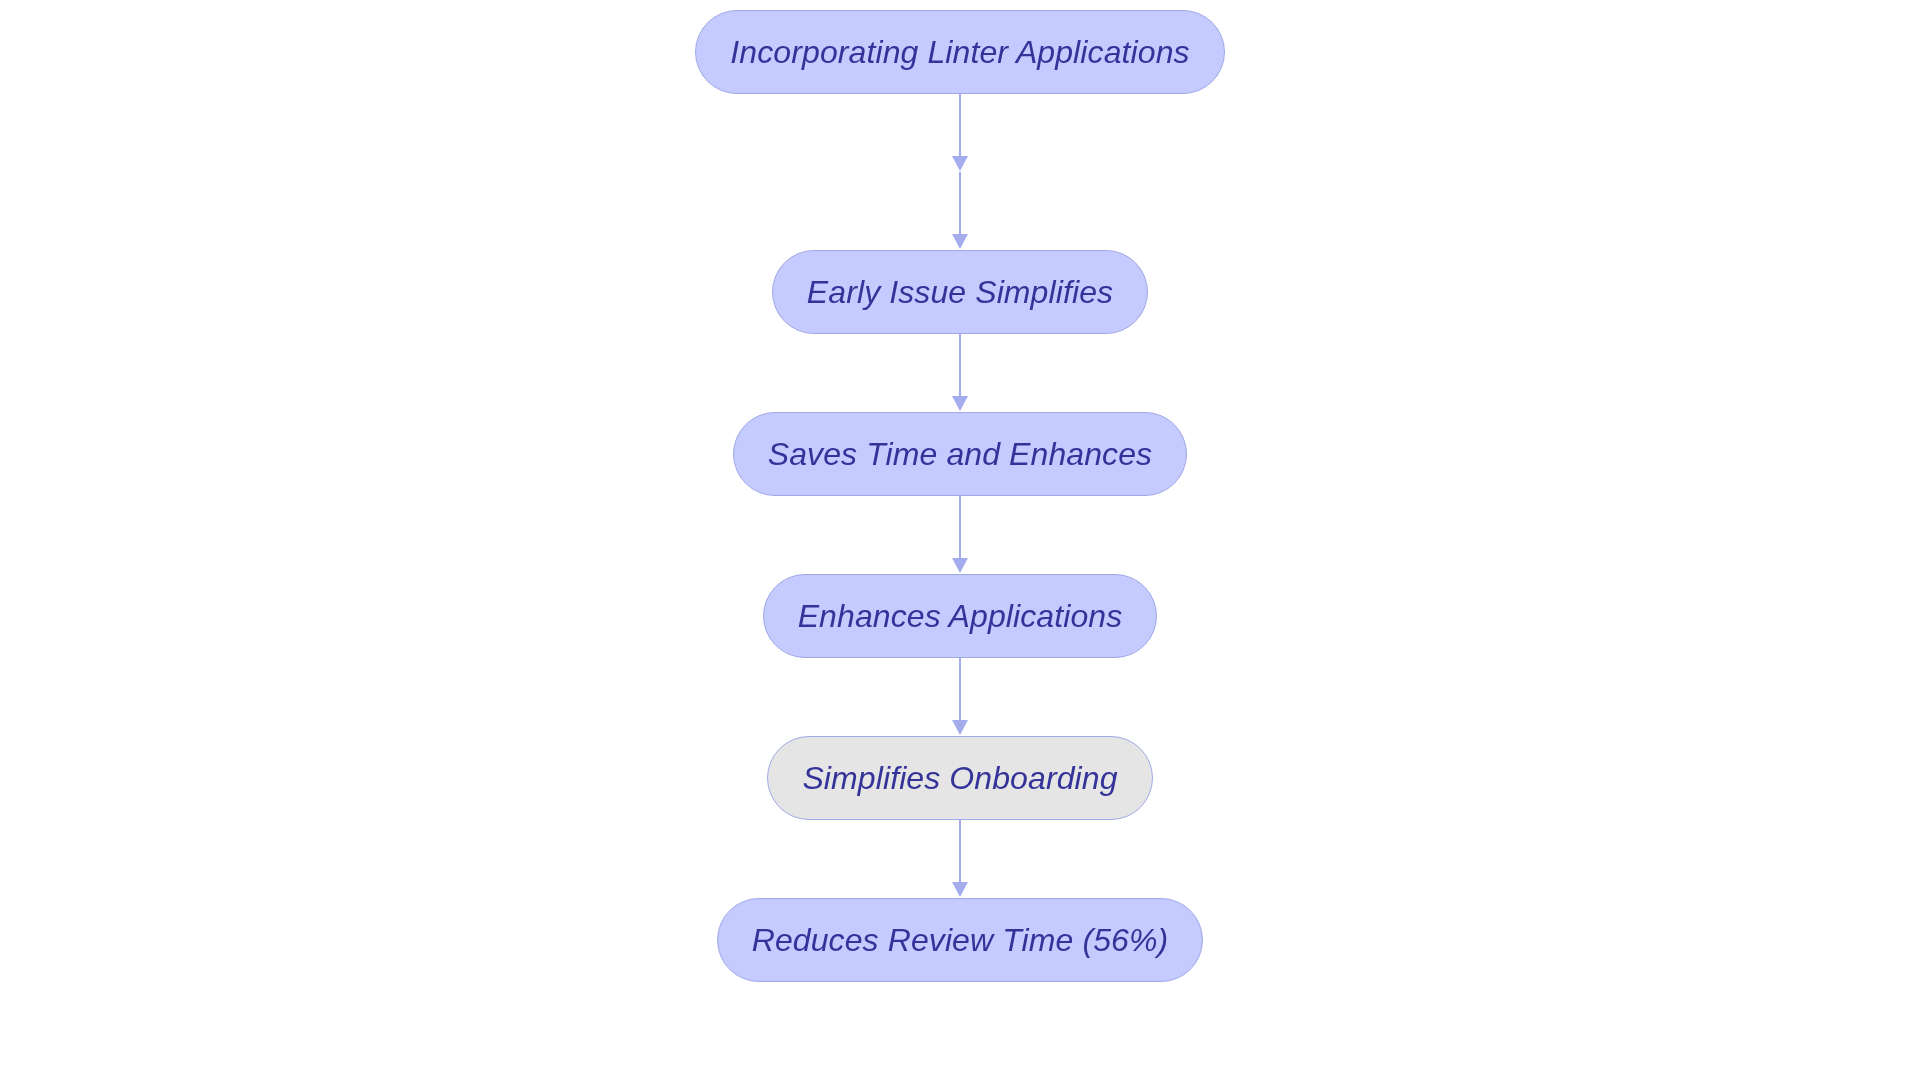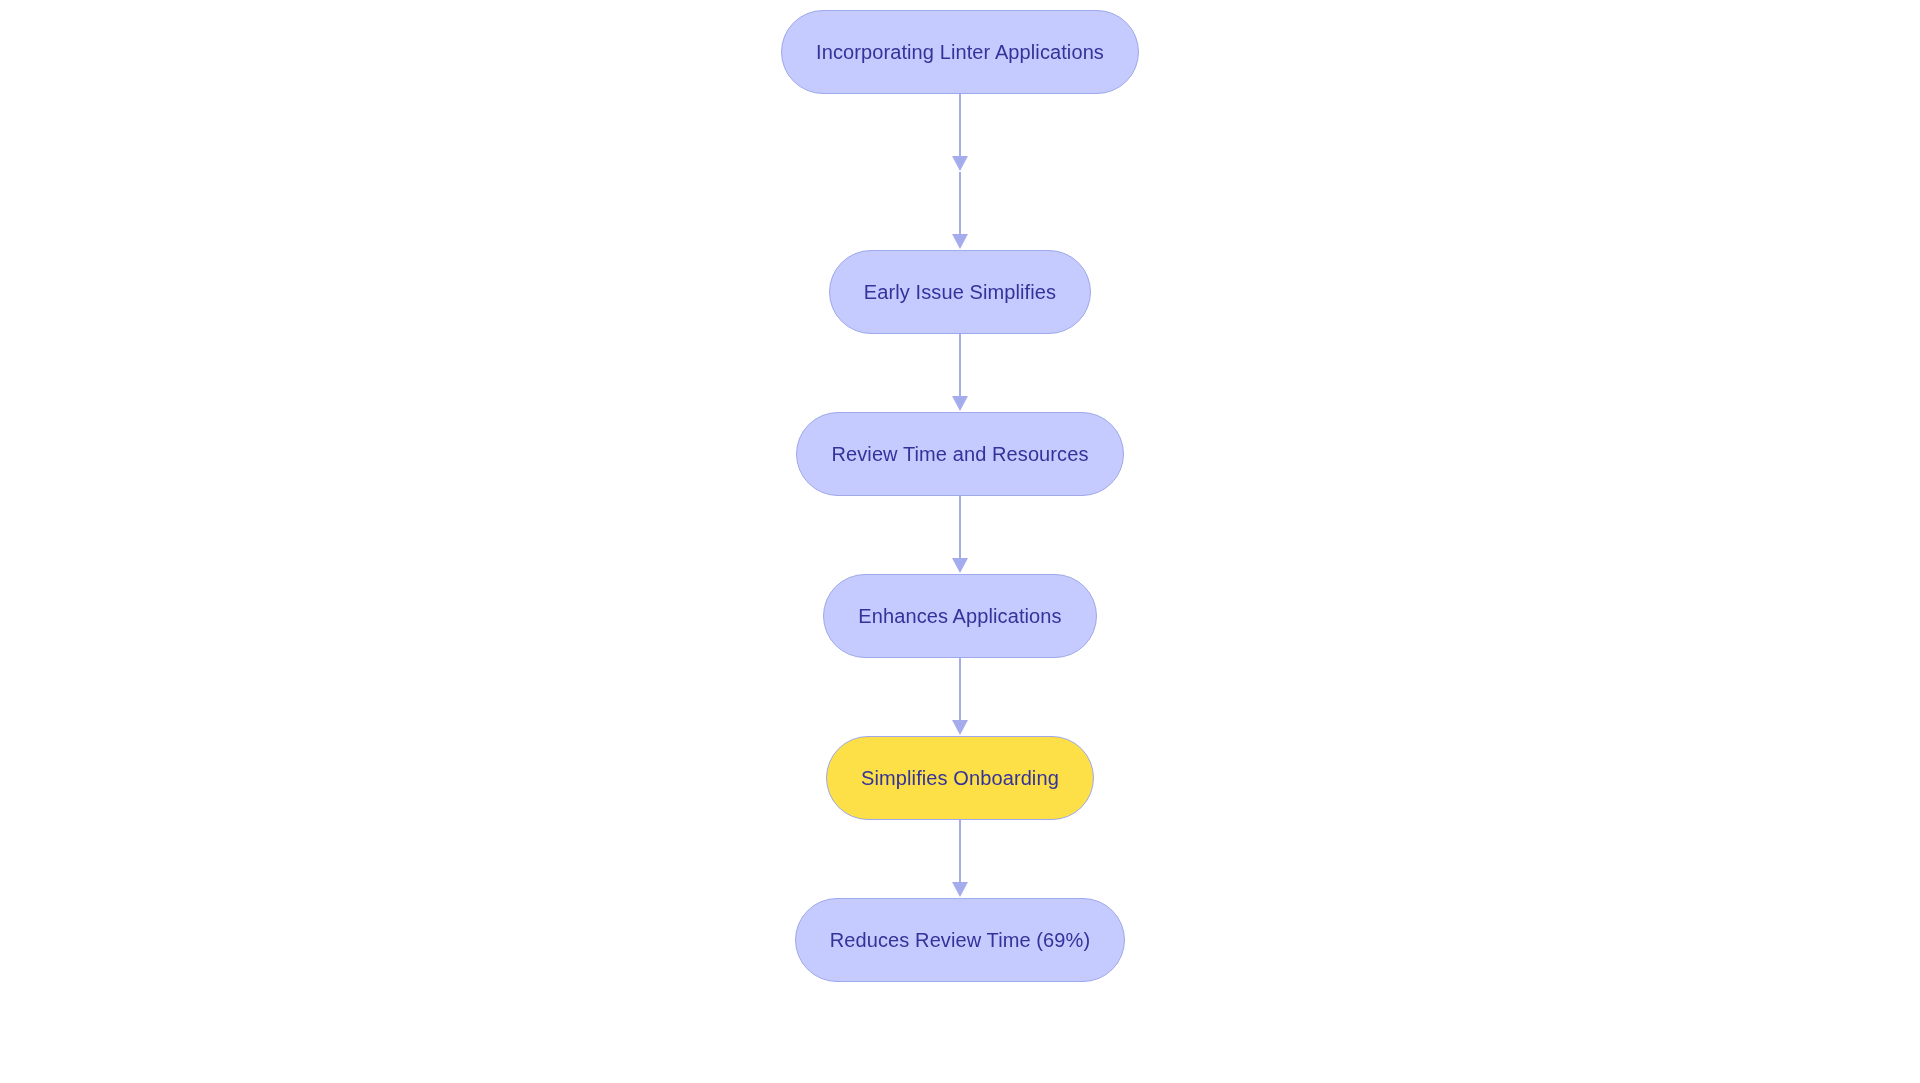--- a/index.html
+++ b/index.html
@@ -45,26 +45,27 @@
     border: 1px solid #9fa8e8;
     border-radius: 42px;
     display: flex;
     align-items: center;
     justify-content: center;
     flex: 0 0 auto;
   }
   .flow-node-label {
     color: #333399;
     font-family: "Liberation Sans", sans-serif;
-    font-size: 20px;
+    font-size: 32px;
     font-weight: 400;
     line-height: 1;
     letter-spacing: 0.1px;
     white-space: nowrap;
     padding: 0 34px;
+    font-style: italic;
   }
 
   
   .flow-connector {
     flex: 0 0 auto;
     width: 20px;
     height: 78px;
     position: relative;
   }
   .flow-connector .conn-line {
@@ -112,44 +113,44 @@
     <div class="flow-node" style="background: rgb(197, 202, 255); border-color: rgb(159, 168, 232);">
       <span class="flow-node-label" style="color: rgb(51, 51, 153);">Early Issue Simplifies</span>
     </div>
 
     <div class="flow-connector">
       <div class="conn-line" style="background: rgb(165, 172, 237);"></div>
       <div class="conn-head" style="border-top-color: rgb(165, 172, 237);"></div>
     </div>
 
     <div class="flow-node" style="background: rgb(197, 202, 255); border-color: rgb(159, 168, 232);">
-      <span class="flow-node-label" style="color: rgb(51, 51, 153);">Review Time and Resources</span>
+      <span class="flow-node-label" style="color: rgb(51, 51, 153);">Saves Time and Enhances</span>
     </div>
 
     <div class="flow-connector">
       <div class="conn-line" style="background: rgb(165, 172, 237);"></div>
       <div class="conn-head" style="border-top-color: rgb(165, 172, 237);"></div>
     </div>
 
     <div class="flow-node" style="background: rgb(197, 202, 255); border-color: rgb(159, 168, 232);">
       <span class="flow-node-label" style="color: rgb(51, 51, 153);">Enhances Applications</span>
     </div>
 
     <div class="flow-connector">
       <div class="conn-line" style="background: rgb(165, 172, 237);"></div>
       <div class="conn-head" style="border-top-color: rgb(165, 172, 237);"></div>
     </div>
 
-    <div class="flow-node" style="background: #fde047; border-color: rgb(159, 168, 232);">
+    <div class="flow-node" style="background: #e5e5e5; border-color: rgb(159, 168, 232);">
       <span class="flow-node-label" style="color: rgb(51, 51, 153);">Simplifies Onboarding</span>
     </div>
 
     <div class="flow-connector">
       <div class="conn-line" style="background: rgb(165, 172, 237);"></div>
       <div class="conn-head" style="border-top-color: rgb(165, 172, 237);"></div>
     </div>
 
     <div class="flow-node" style="background: rgb(197, 202, 255); border-color: rgb(159, 168, 232);">
-      <span class="flow-node-label" style="color: rgb(51, 51, 153);">Reduces Review Time (69%)</span>
+      <span class="flow-node-label" style="color: rgb(51, 51, 153);">Reduces Review Time (56%)</span>
     </div>
 
   </div>
 </div>
 
 </body></html>

